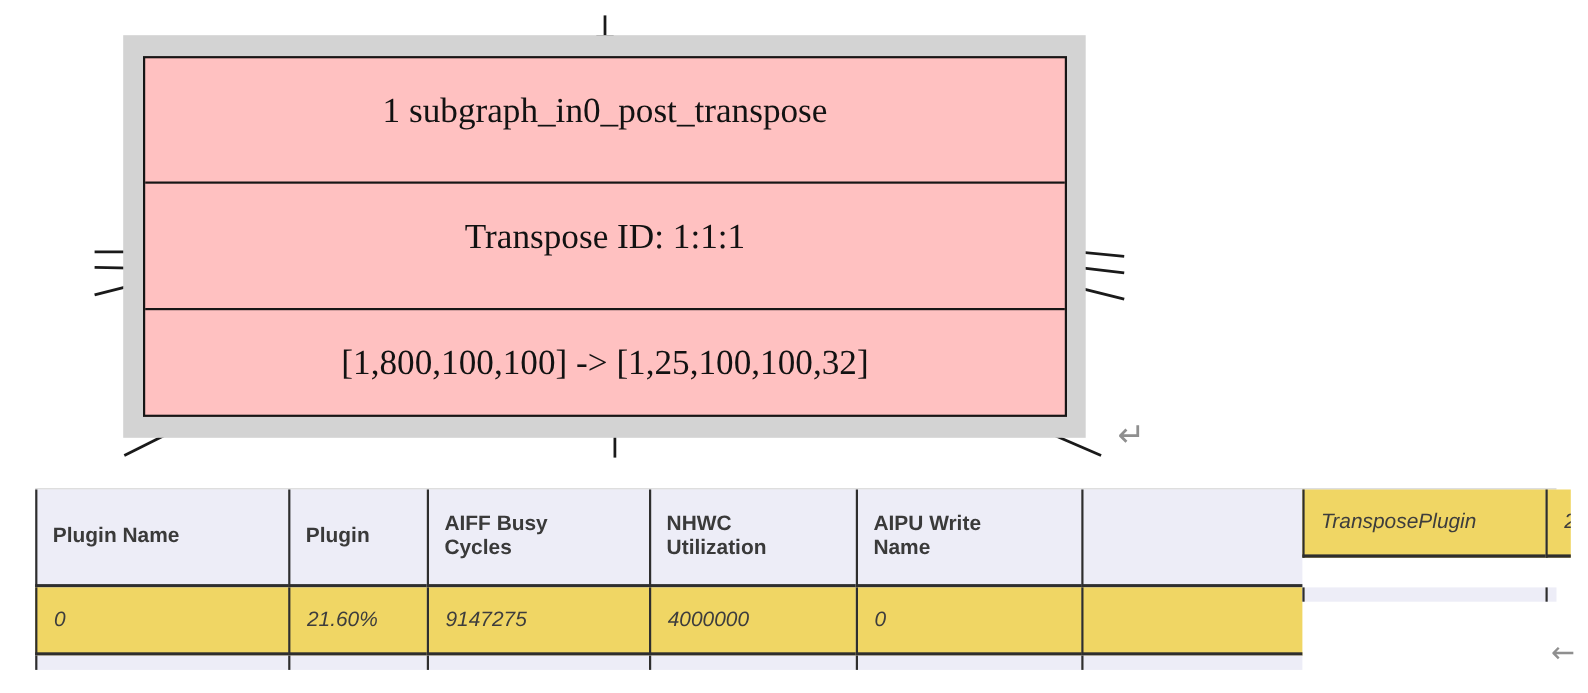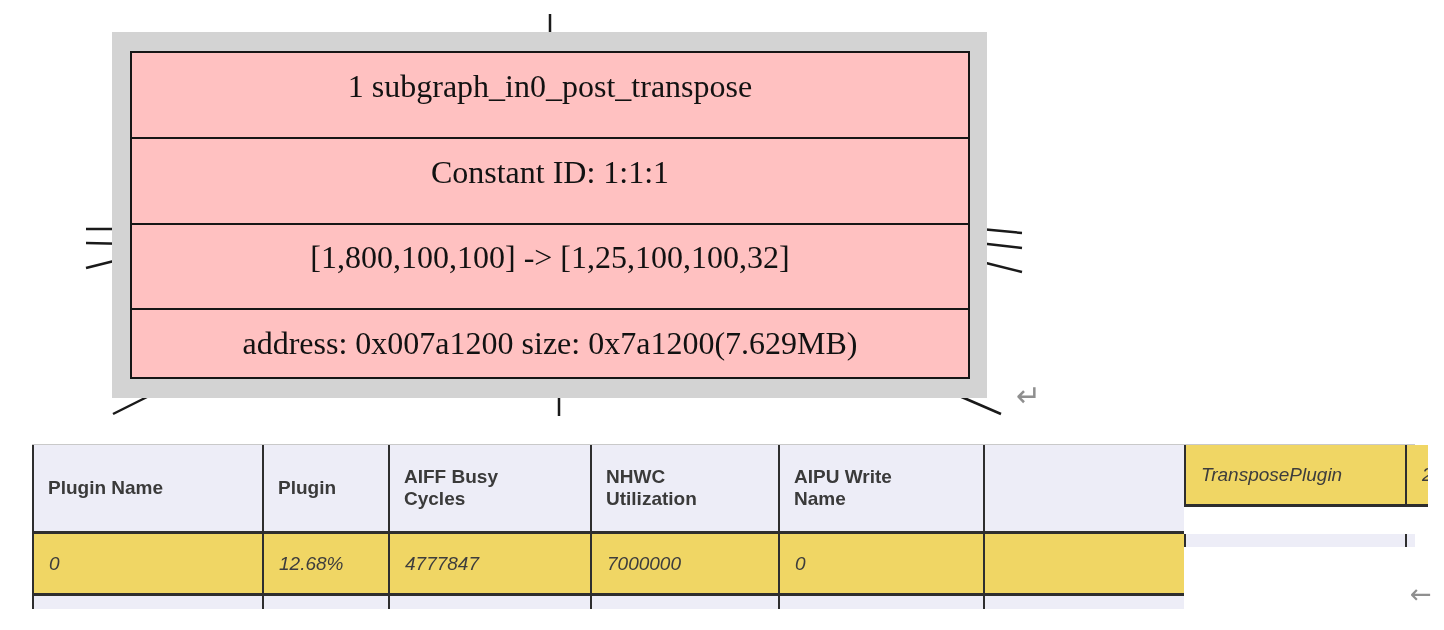--- a/index.html
+++ b/index.html
@@ -76,42 +76,41 @@
   <line x1="970" y1="259" x2="1022" y2="272"></line>
 
   <line x1="183" y1="379" x2="113" y2="414"></line>
   <line x1="559" y1="379" x2="559" y2="416"></line>
   <line x1="920" y1="379" x2="1001" y2="414"></line>
 </svg>
 
 <div class="node-halo"></div>
 <div class="op-node">
   <div class="op-row">1 subgraph_in0_post_transpose</div>
-  <div class="op-row">Constant ID: 1:1:1</div>
+  <div class="op-row">Transpose ID: 1:1:1</div>
   <div class="op-row">[1,800,100,100] -&gt; [1,25,100,100,32]</div>
-  <div class="op-row">address: 0x007a1200 size: 0x7a1200(7.629MB)</div>
 </div>
 
 <span class="fmt-mark mark-return">↵</span>
 <span class="fmt-mark mark-wrap">←</span>
 
 <div class="metrics-table">
   <div class="cell th">Plugin Name</div>
   <div class="cell th">Plugin</div>
   <div class="cell th">AIFF Busy Cycles</div>
   <div class="cell th">NHWC Utilization</div>
   <div class="cell th">AIPU Write Name</div>
   <div class="cell th spacer last"></div>
 
   <div class="cell td">TransposePlugin</div>
   <div class="cell td">2280304</div>
   <div class="cell td">0</div>
-  <div class="cell td">12.68%</div>
-  <div class="cell td">4777847</div>
-  <div class="cell td">7000000</div>
+  <div class="cell td">21.60%</div>
+  <div class="cell td">9147275</div>
+  <div class="cell td">4000000</div>
   <div class="cell td">0</div>
   <div class="cell td spacer last"></div>
 
   <div class="cell stub"></div>
   <div class="cell stub"></div>
   <div class="cell stub"></div>
   <div class="cell stub"></div>
   <div class="cell stub"></div>
   <div class="cell stub"></div>
   <div class="cell stub"></div>

